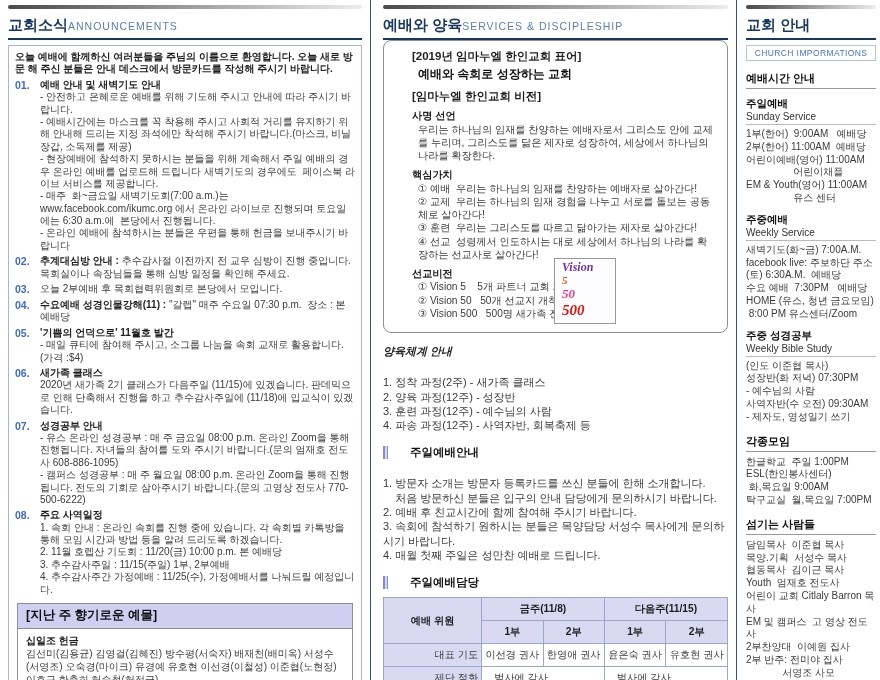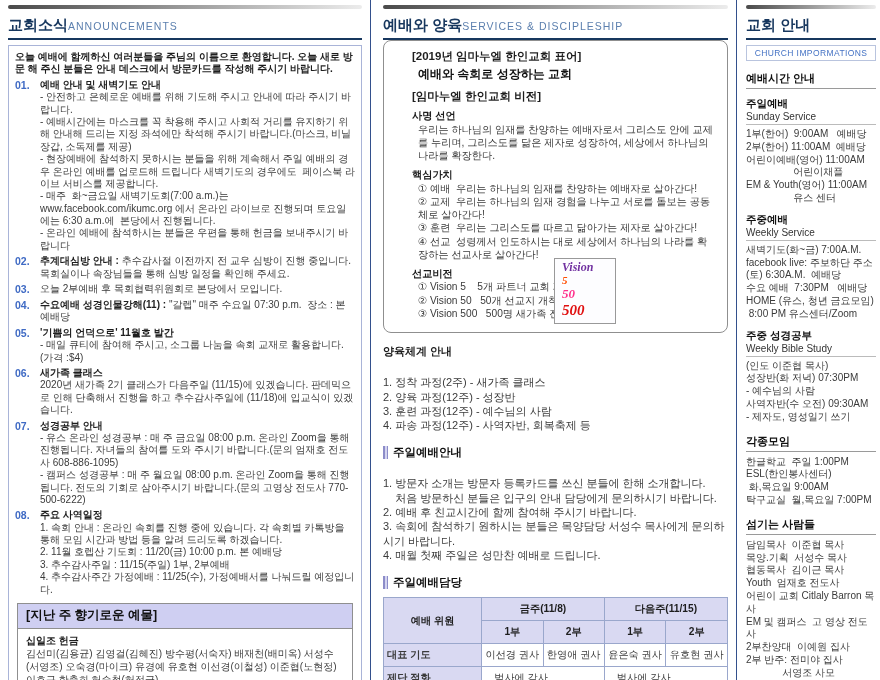--- a/index.html
+++ b/index.html
@@ -44,29 +44,29 @@
   .vision-card {
     position: absolute; left: 170px; bottom: 8px; width: 62px;
     border: 1px solid #999; background: #fdfdff; padding: 2px 7px 4px 7px;
     font-family: "Liberation Serif", "DejaVu Serif", serif; font-style: italic; font-weight: bold; line-height: 1.15;
   }
   .vc-word { color: #7030a0; font-size: 12px; }
   .vc-5   { color: #ff4d00; font-size: 11px; }
   .vc-50  { color: #ff2e8b; font-size: 13px; }
   .vc-500 { color: #e01010; font-size: 15px; }
 
-  .sec-label { font-weight: bold; color: #1e1e1e; font-size: 11px; margin-top: 11px; }
+  .sec-label { font-weight: bold; color: #1e1e1e; font-size: 11px; margin-top: 11px; font-style: italic; }
   .sec-body { font-size: 11px; line-height: 1.3; margin-top: 16px; }
-  .marker-head { display: flex; align-items: center; gap: 5px; font-weight: bold; font-size: 11.5px; color: #111; margin-top: 13px; }
+  .marker-head { display: flex; align-items: center; gap: 22px; font-weight: bold; font-size: 11.5px; color: #111; margin-top: 13px; }
   .marker { width: 5px; height: 13px; background: #d4d4f0; border-left: 2px solid #8c8cc9; border-right: 1px solid #8c8cc9; flex: none; }
 
   table.duty { border-collapse: collapse; margin-top: 7px; font-size: 10.2px; }
   table.duty th, table.duty td { border: 1px solid #9aa7cc; padding: 4px 3px; }
   table.duty th { background: #d9d9f2; color: #1e1e1e; font-weight: bold; text-align: center; }
-  table.duty td.rowlabel { background: #d9d9f2; font-weight: bold; text-align: left; width: 110px; }
+  table.duty td.rowlabel { background: #d9d9f2; font-weight: normal; text-align: right; width: 110px; }
   table.duty td { text-align: center; width: 68px; }
   table.duty td.span2 { text-align: left; padding-left: 12px; }
 
   
   .r-eng { color: #4472c4; font-size: 8.5px; letter-spacing: 0.4px; border: 1px solid #b9c4de; padding: 2px 3px; text-align: center; margin-top: 5px; white-space: nowrap; }
   .r-sec { font-weight: bold; font-size: 11px; color: #111; border-bottom: 1px solid #9a9a9a; padding-bottom: 2px; margin: 10px 0 4px 0; }
   .r-sub { margin-top: 8px; }
   .r-sub-ko { font-weight: bold; color: #111; font-size: 10.5px; }
   .r-sub-en { font-size: 10px; color: #333; border-bottom: 1px solid #bbb; padding-bottom: 2px; margin-bottom: 3px; }
   .r-body { font-size: 10px; line-height: 1.28; white-space: pre-wrap; }

